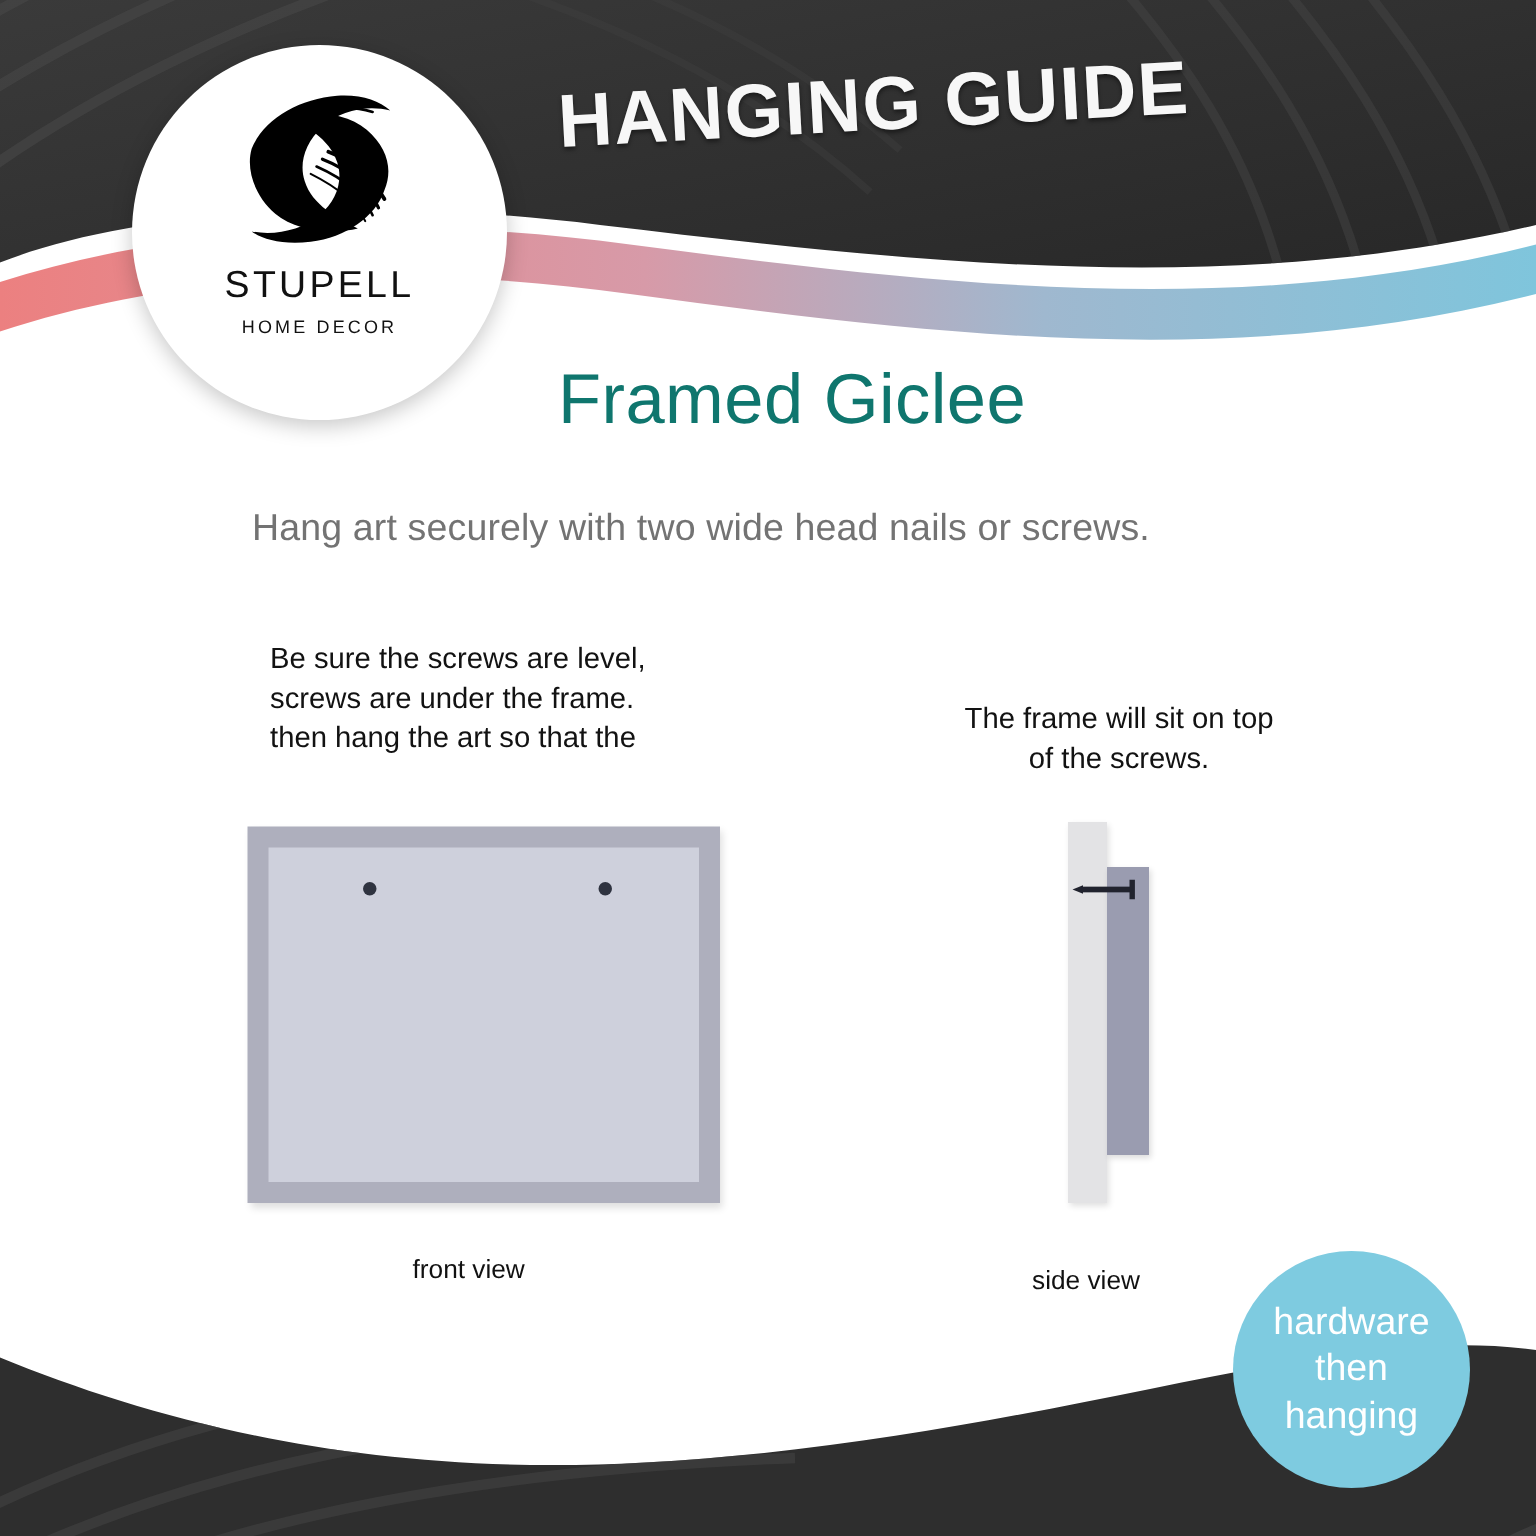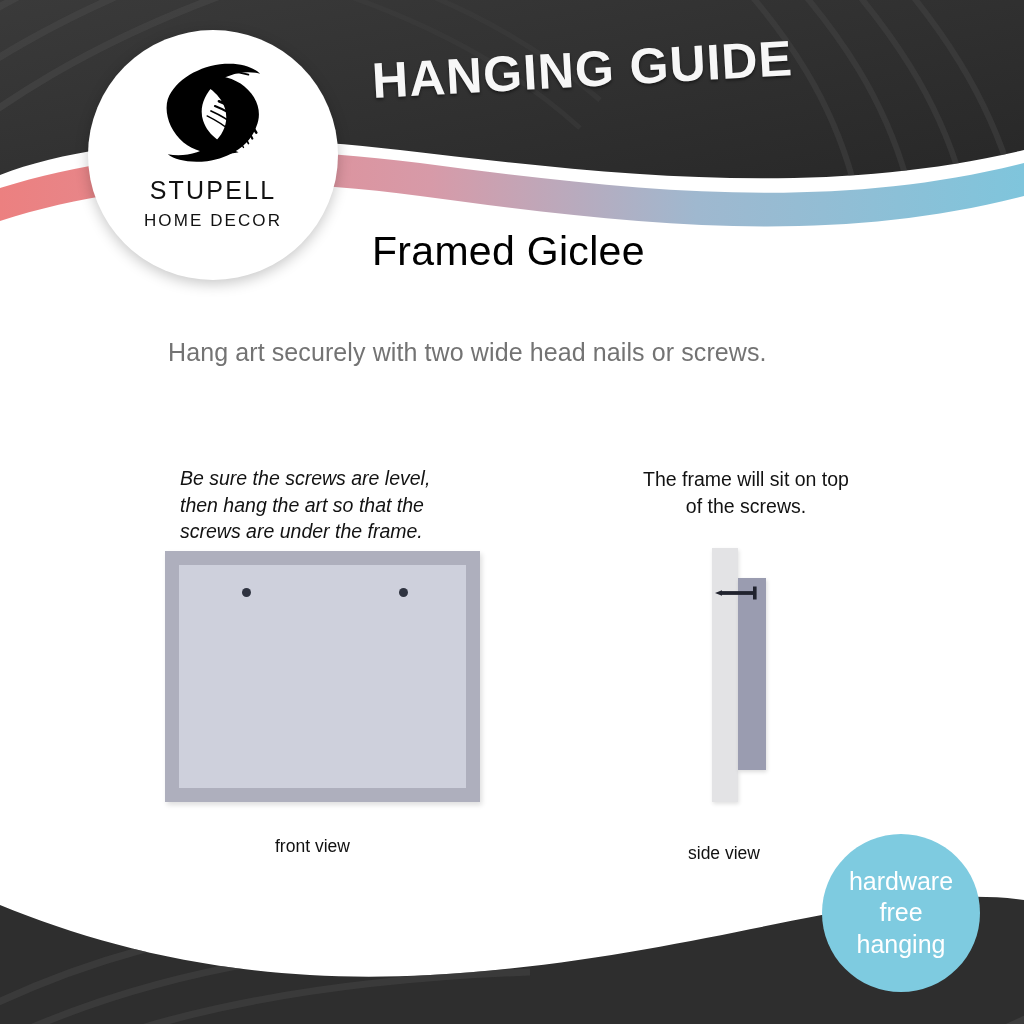--- a/index.html
+++ b/index.html
@@ -54,21 +54,21 @@
     color: #111111;
     letter-spacing: 2.2px;
     line-height: 1;
   }
   #logo-name {
     font-size: 25px;
     margin-top: 6px;
     font-weight: 400;
   }
   #logo-sub {
-    font-size: 17px;
+    font-size: 12px;
     margin-top: 9px;
     letter-spacing: 2.1px;
   }
 
   
   #header-title {
     position: absolute;
     left: 372px;
     top: 52px;
     font-size: 50px;
@@ -79,23 +79,23 @@
     transform-origin: left center;
     text-shadow: 0 2px 3px rgba(0,0,0,0.45);
     z-index: 5;
     white-space: nowrap;
   }
 
   
   #product-type {
     position: absolute;
     left: 372px;
-    top: 228px;
-    font-size: 41px;
-    color: #000000;
+    top: 238px;
+    font-size: 47px;
+    color: #0f766e;
     letter-spacing: 0.3px;
     z-index: 4;
     white-space: nowrap;
   }
   #lead-line {
     position: absolute;
     left: 168px;
     top: 338px;
     font-size: 25px;
     color: #737373;
@@ -107,24 +107,23 @@
   
   .caption {
     position: absolute;
     font-size: 19.5px;
     line-height: 1.36;
     color: #121212;
     z-index: 4;
   }
   #caption-front {
     left: 180px;
-    top: 465px;
+    top: 426px;
     width: 300px;
     text-align: left;
-    font-style: italic;
   }
   #caption-side {
     left: 600px;
     top: 466px;
     width: 292px;
     text-align: center;
   }
   .caption-line { display: block; }
 
   
@@ -311,22 +310,22 @@
     </svg>
     <div class="logo-word" id="logo-name">STUPELL</div>
     <div class="logo-word" id="logo-sub">HOME DECOR</div>
   </div>
 
   <div id="product-type">Framed Giclee</div>
   <div id="lead-line">Hang art securely with two wide head nails or screws.</div>
 
   <div class="caption" id="caption-front">
     <span class="caption-line">Be sure the screws are level,</span>
+    <span class="caption-line">screws are under the frame.</span>
     <span class="caption-line">then hang the art so that the</span>
-    <span class="caption-line">screws are under the frame.</span>
   </div>
 
   <div class="caption" id="caption-side">
     <span class="caption-line">The frame will sit on top</span>
     <span class="caption-line">of the screws.</span>
   </div>
 
   <div id="front-view">
     <div id="front-view-mat">
       <span class="screw-dot" id="screw-dot-left"></span>
@@ -342,17 +341,17 @@
       <rect x="8" y="6.1" width="33" height="3.8" fill="#21232e"></rect>
       <rect x="40" y="1.5" width="3.6" height="13" fill="#21232e"></rect>
     </svg>
   </div>
 
   <div class="view-label" id="label-front">front view</div>
   <div class="view-label" id="label-side">side view</div>
 
   <div id="hardware-badge">
     <span>hardware</span>
-    <span>free</span>
+    <span>then</span>
     <span>hanging</span>
   </div>
 
 </div>
 
 </body></html>

